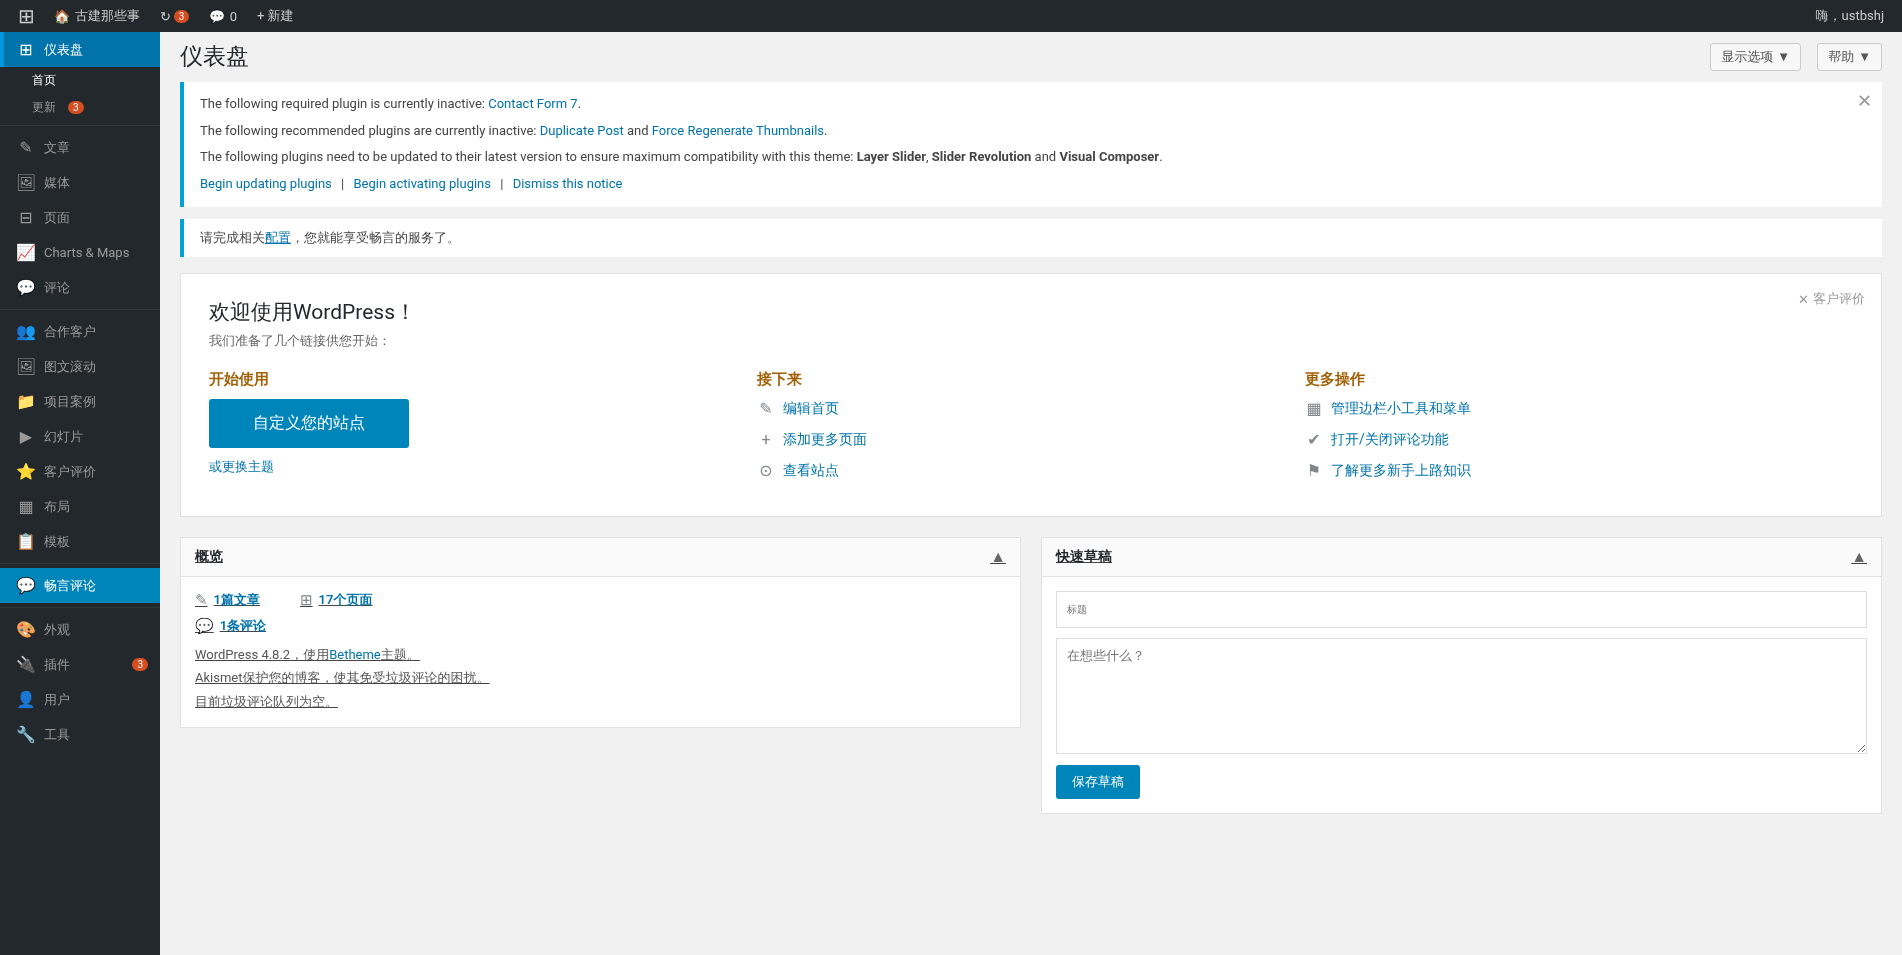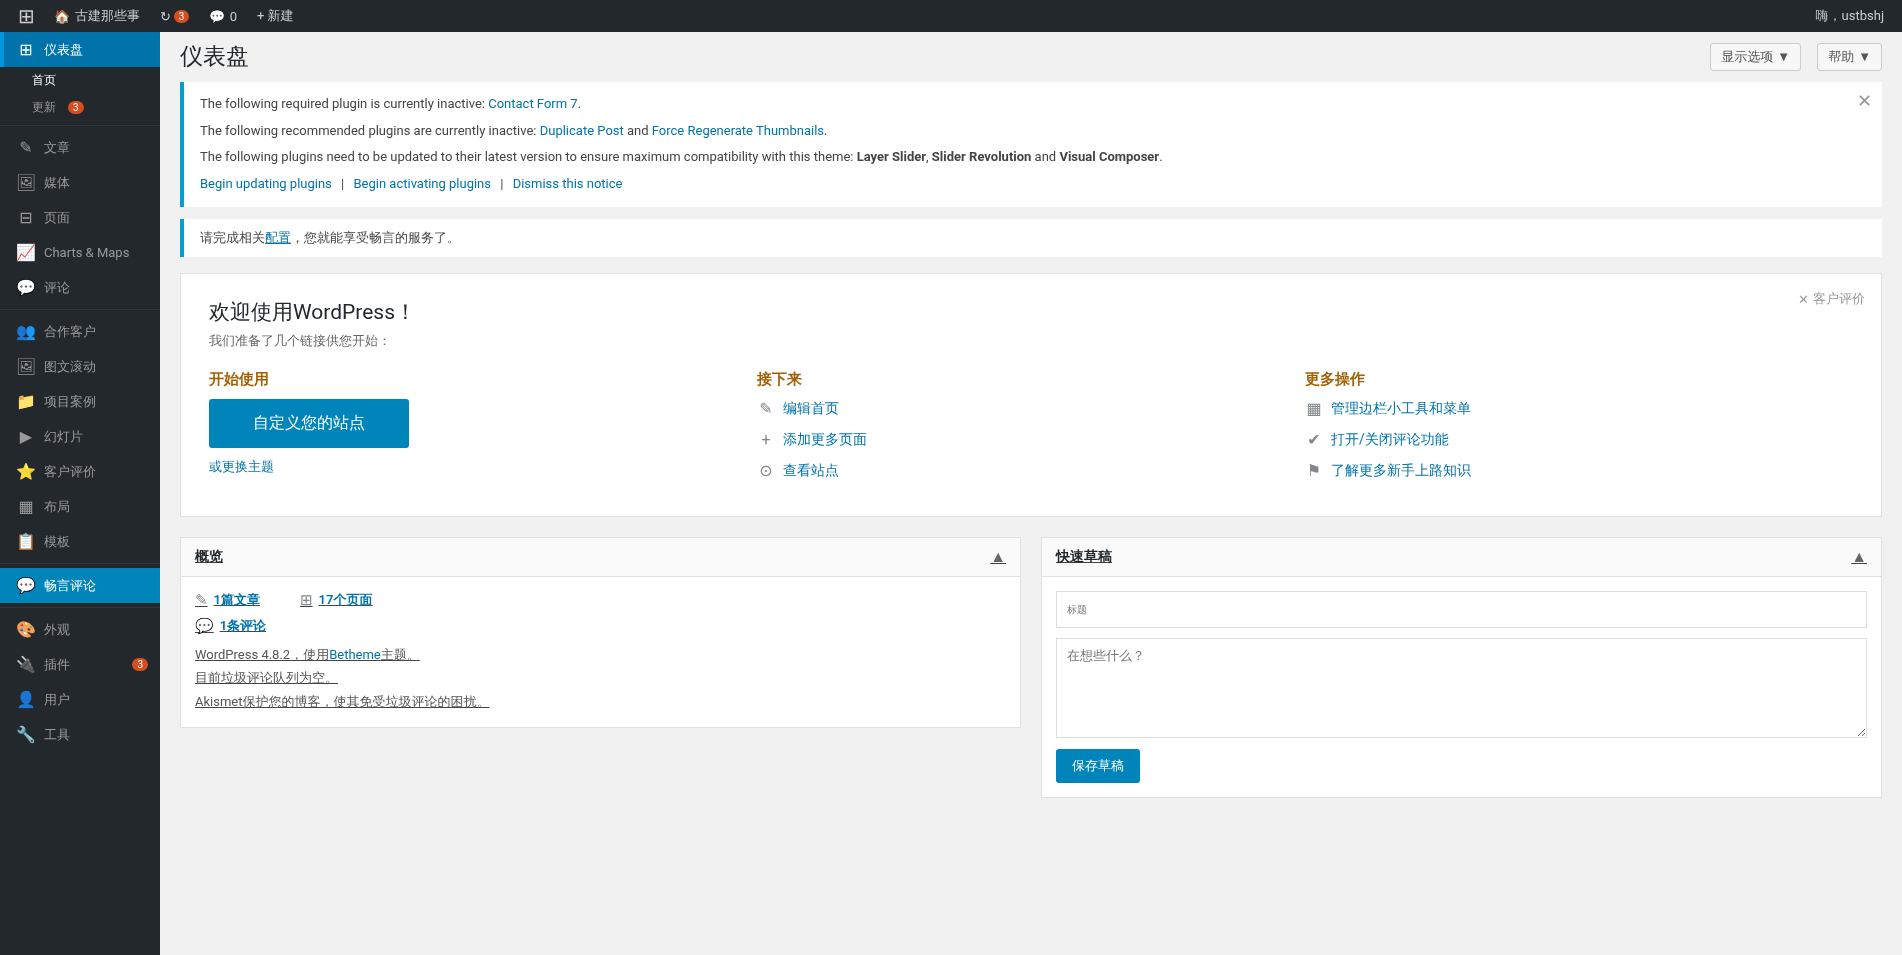--- a/index.html
+++ b/index.html
@@ -265,21 +265,21 @@
       padding: 12px 10px;
       font-size: 10px;
       margin-bottom: 10px;
       outline: none;
     }
     .quick-draft textarea {
       width: 100%;
       border: 1px solid #ddd;
       padding: 8px 10px;
       font-size: 13px;
-      height: 100px;
+      height: 116px;
       resize: vertical;
       outline: none;
     }
     .btn-save {
       background: #0085ba;
       color: #fff;
       border: none;
       padding: 8px 16px;
       font-size: 13px;
       cursor: pointer;
@@ -553,24 +553,24 @@
                 <span class="stat-icon">💬</span>
                 <a href="#">
                   <span>1条评论</span>
                 </a>
               </div>
             </div>
             <p class="overview-text">
               <span>WordPress 4.8.2，使用</span><a href="#"><span>Betheme</span></a><span>主题。</span>
             </p>
             <p class="overview-text">
-              <span>目前垃圾评论队列为空。</span>
+              <span>Akismet保护您的博客，使其免受垃圾评论的困扰。</span>
             </p>
             <p class="overview-text">
-              <span>Akismet保护您的博客，使其免受垃圾评论的困扰。</span>
+              <span>目前垃圾评论队列为空。</span>
             </p>
           </div>
         </div>
       </div>
 
       <div class="dash-col-left">
 
         <div class="widget-box">
           <div class="widget-header">
             <h2>快速草稿</h2>

